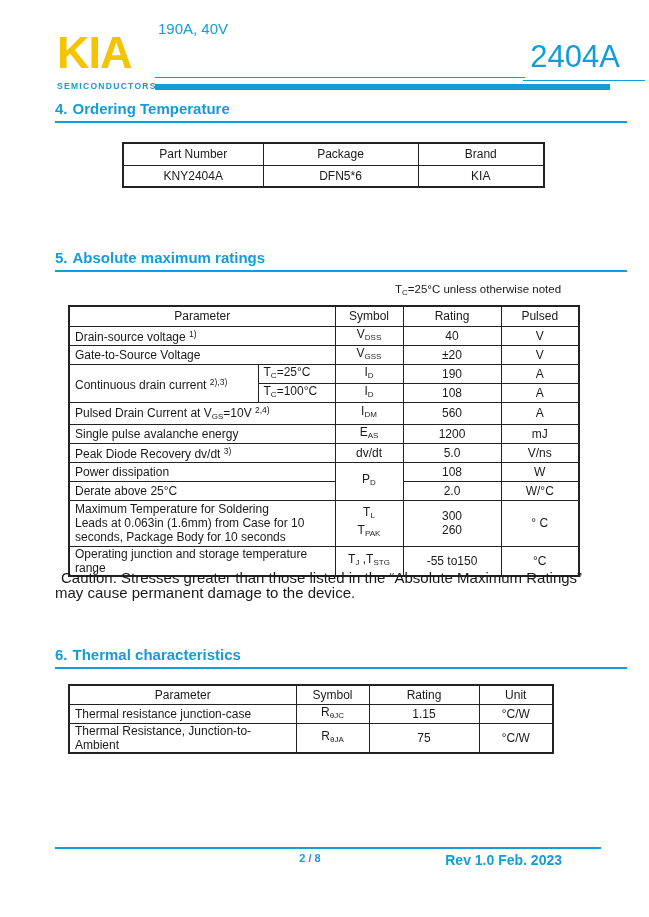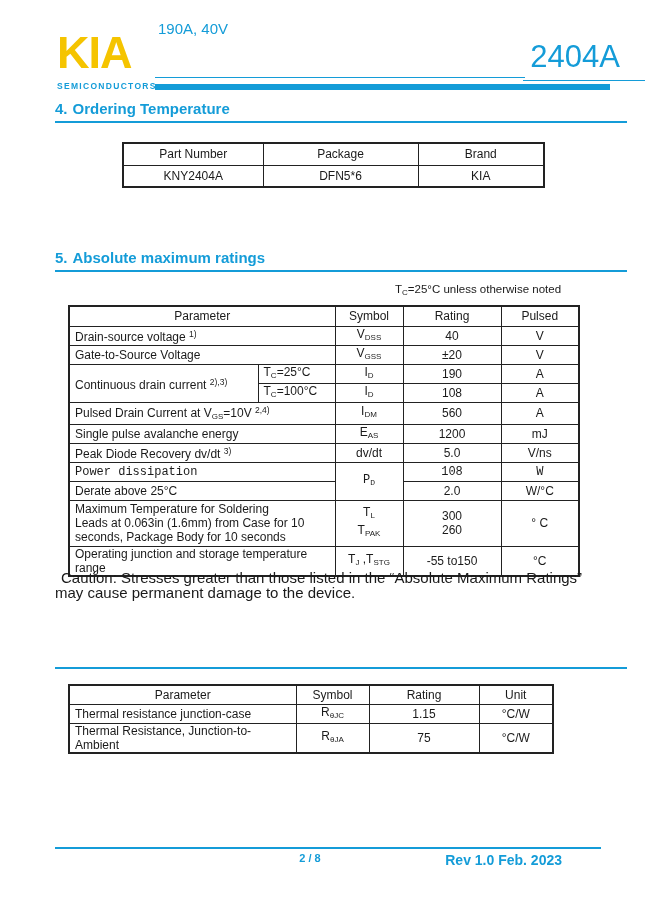--- a/index.html
+++ b/index.html
@@ -148,21 +148,21 @@
       <td><span>E</span><span class="sub">AS</span></td>
       <td>1200</td>
       <td>mJ</td>
     </tr>
     <tr style="height:19px;">
       <td colspan="2" class="param"><span>Peak Diode Recovery dv/dt </span><span class="fnsup">3)</span></td>
       <td>dv/dt</td>
       <td>5.0</td>
       <td>V/ns</td>
     </tr>
-    <tr style="height:19px;font-family:Liberation Mono, monospace;">
+    <tr style="height:19px;">
       <td colspan="2" class="param">Power dissipation</td>
       <td rowspan="2"><span>P</span><span class="sub">D</span></td>
       <td>108</td>
       <td>W</td>
     </tr>
     <tr style="height:19px;">
       <td colspan="2" class="param">Derate above 25°C</td>
       <td>2.0</td>
       <td>W/°C</td>
     </tr>
@@ -186,20 +186,23 @@
       <td colspan="2" class="param">Operating junction and storage temperature range</td>
       <td><span>T</span><span class="sub">J</span><span> ,T</span><span class="sub">STG</span></td>
       <td>-55 to150</td>
       <td>°C</td>
     </tr>
   </tbody>
     </table>
 
   <div class="caution">Caution: Stresses greater than those listed in the “Absolute Maximum Ratings” may cause permanent damage to the device.</div>
 
+  <div class="sec-heading" style="top:646px;">
+    <span class="num">6.</span><span class="ttl">Thermal characteristics</span>
+  </div>
   <div class="sec-rule" style="top:667px;"></div>
 
   <table class="doc thermal-table">
     <colgroup>
         <col style="width:227px">
         <col style="width:73px">
         <col style="width:110px">
         <col style="width:74px">
       </colgroup>
     <tbody>

